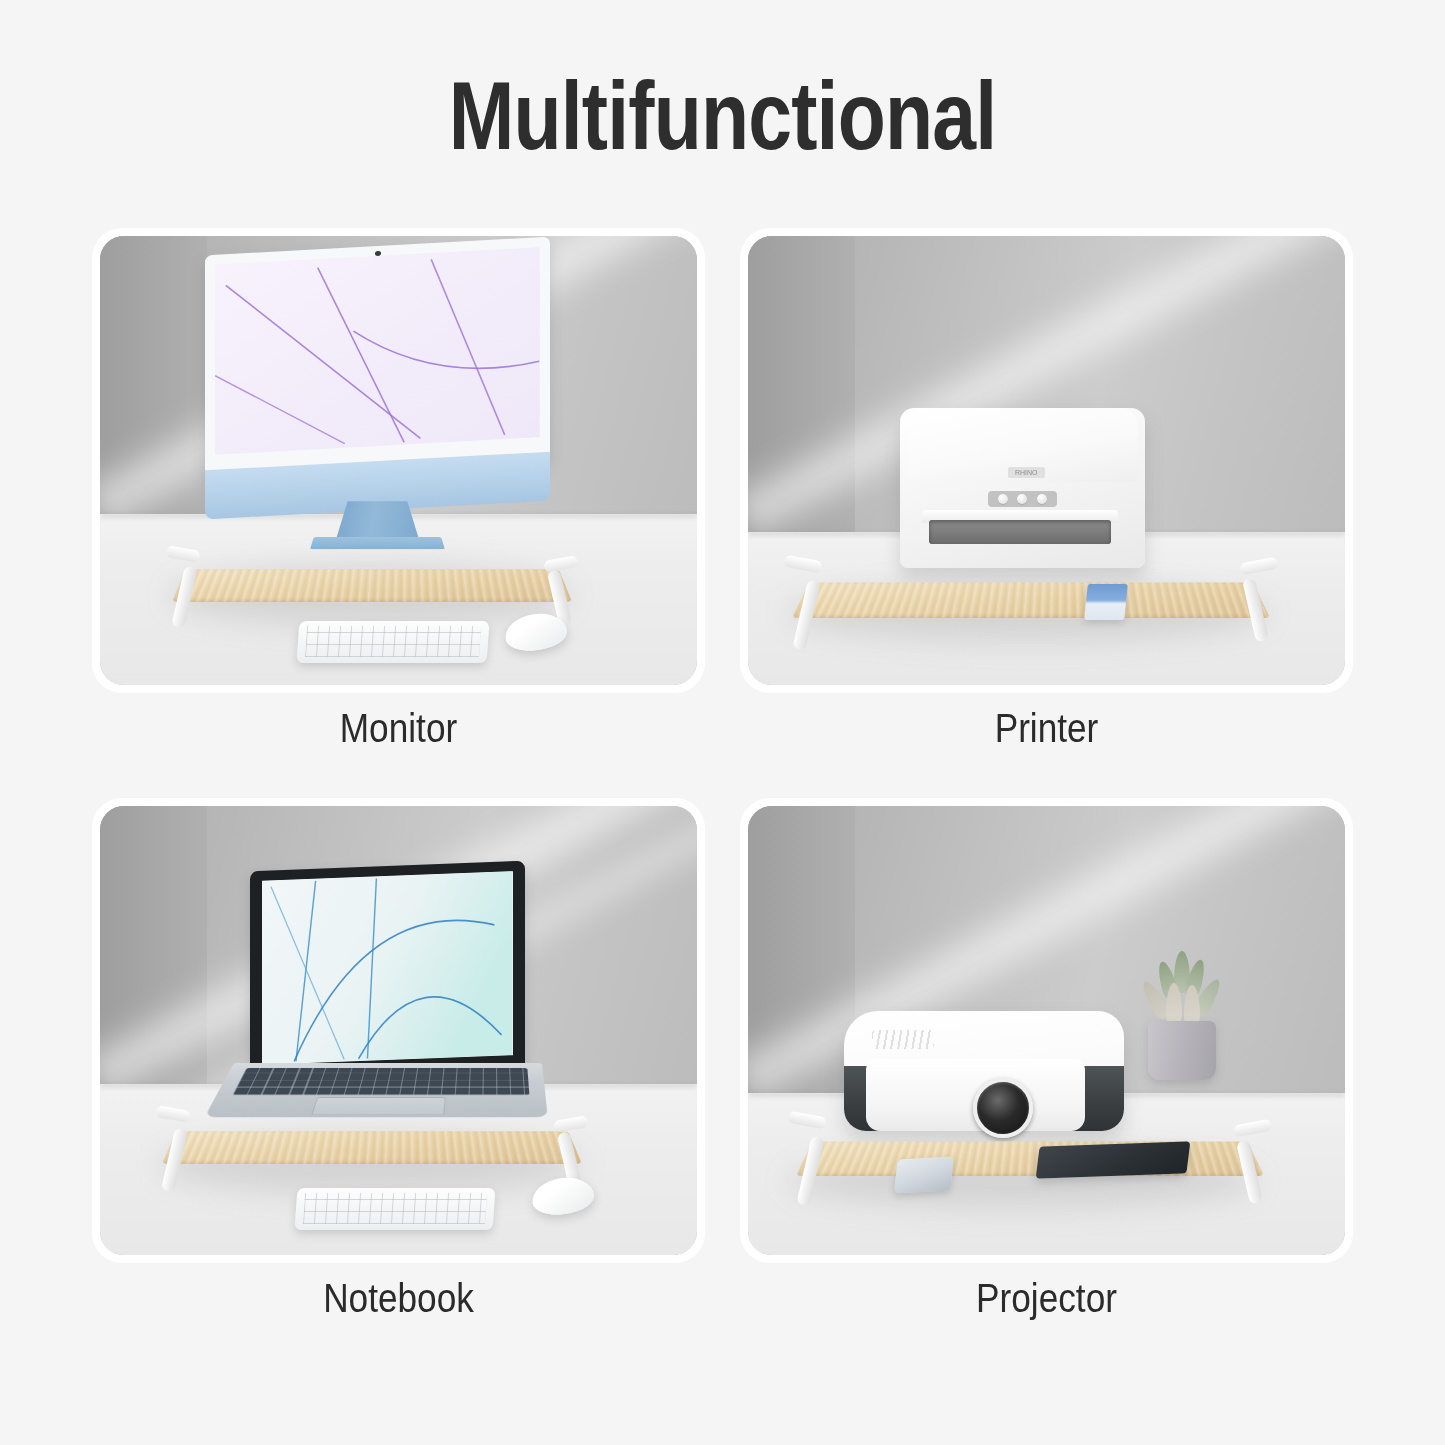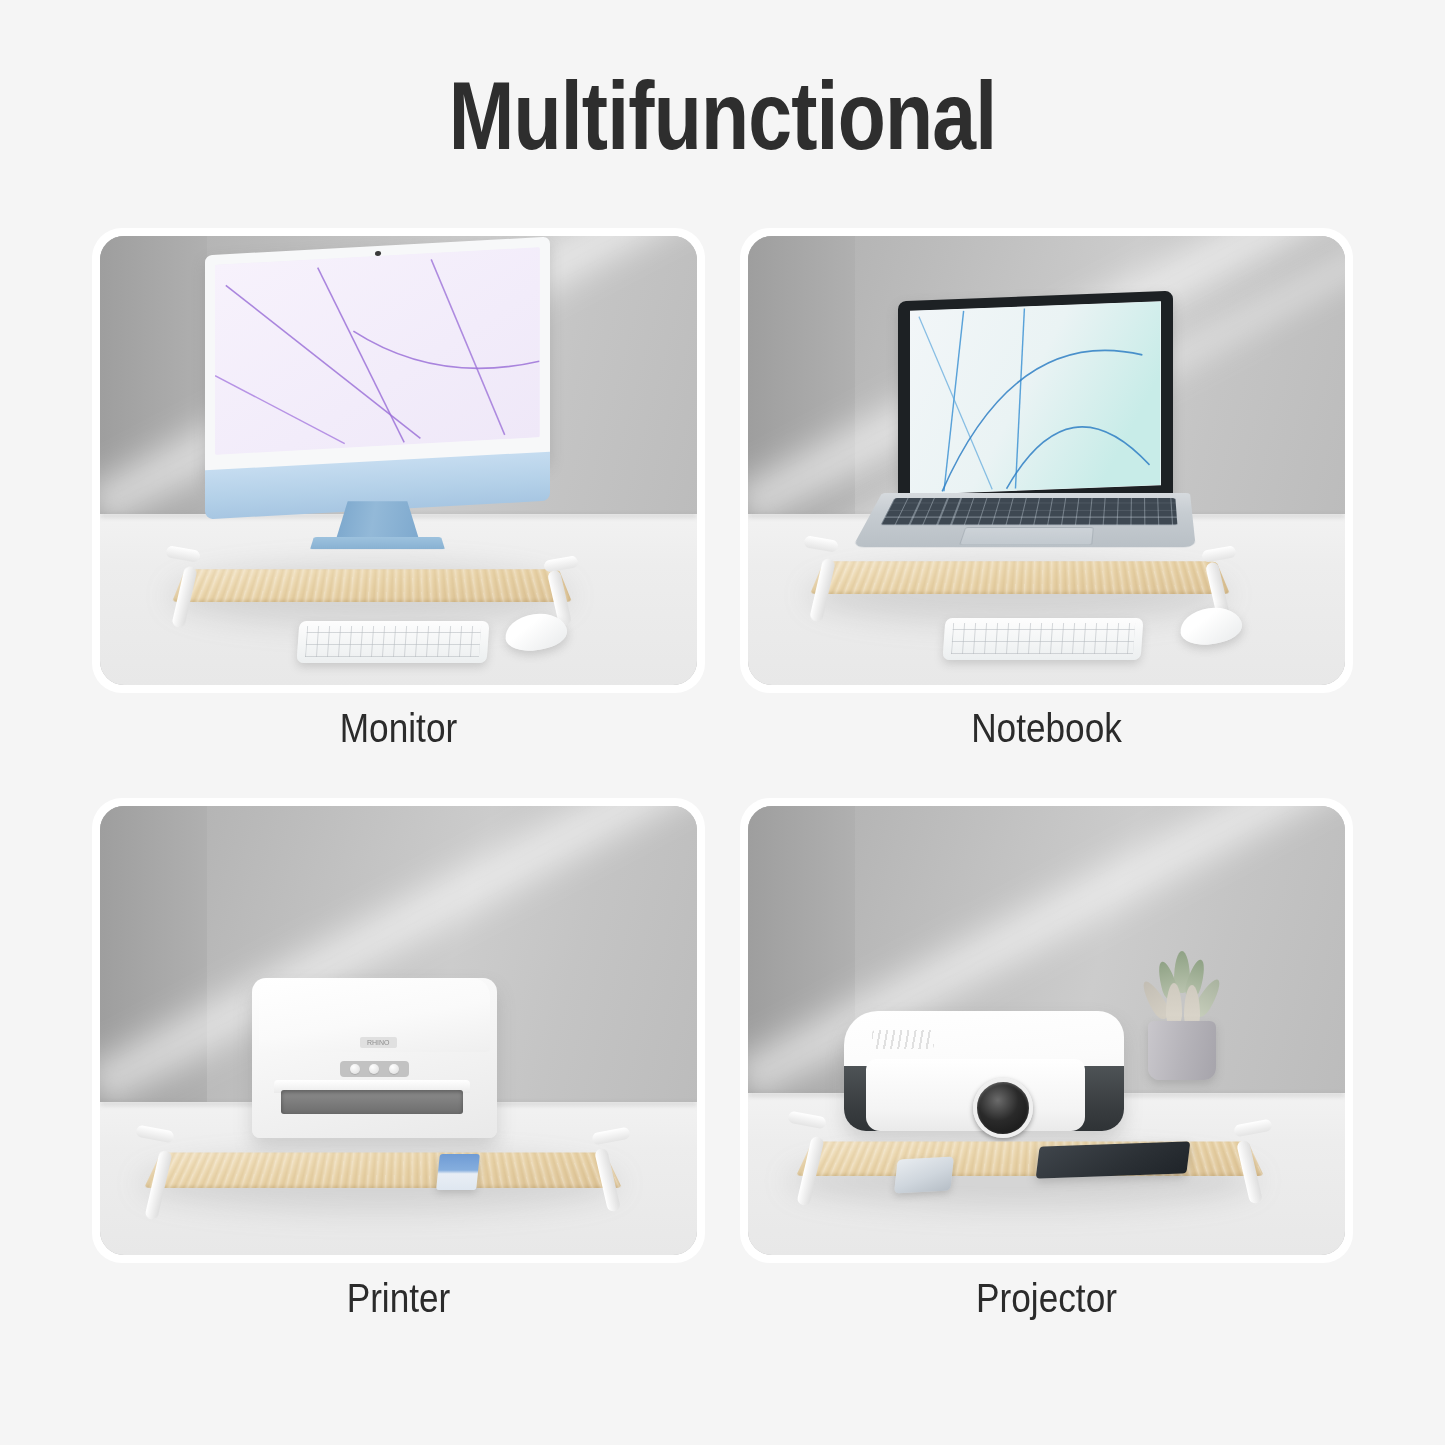--- a/index.html
+++ b/index.html
@@ -483,20 +483,60 @@
         </div>
         <div class="mouse" style="left:405px; top:378px; width:62px; height:36px; transform:rotate(-8deg);"></div>
       </div>
     </div>
     <div class="caption">Monitor</div>
   </div>
 
   <div class="cell">
     <div class="panel">
       <div class="photo">
+        <div class="wall" style="height:68%;"></div>
+        <div class="wall-left" style="height:68%;"></div>
+        <div class="light-streak s1" style="top:4%;"></div>
+        <div class="desk" style="height:34%;"></div>
+        <div class="desk-edge" style="top:66%;"></div>
+
+        <div class="desk-shadow" style="left:40px; top:350px; width:480px; height:55px;"></div>
+
+        <div class="printer" style="left:152px; top:172px; width:245px; height:160px;">
+          <div class="body"></div>
+          <div class="hood"></div>
+          <div class="badge">RHINO</div>
+          <div class="panel-strip">
+            <div class="btn"></div>
+            <div class="btn"></div>
+            <div class="btn"></div>
+          </div>
+          <div class="tray"></div>
+          <div class="slot"></div>
+        </div>
+
+        <div class="stand" style="left:44px; top:310px; width:478px; height:110px;">
+          <div class="top-board" style="height:72px;">
+            <div class="wood"></div>
+          </div>
+          <div class="rail" style="left:-8px; top:12px; width:38px; transform:rotate(11deg);"></div>
+          <div class="rail" style="right:-8px; top:14px; width:38px; transform:rotate(-11deg);"></div>
+          <div class="leg" style="left:8px; top:34px; height:70px; transform:rotate(13deg);"></div>
+          <div class="leg" style="right:8px; top:32px; height:64px; transform:rotate(-13deg);"></div>
+        </div>
+
+        <div class="stapler" style="left:338px; top:348px; width:40px; height:36px; transform:skewX(-6deg);"></div>
+      </div>
+    </div>
+    <div class="caption">Printer</div>
+  </div>
+
+  <div class="cell">
+    <div class="panel">
+      <div class="photo">
         <div class="wall"></div>
         <div class="wall-left"></div>
         <div class="light-streak s1"></div>
         <div class="light-streak s2"></div>
         <div class="desk"></div>
         <div class="desk-edge"></div>
 
         <div class="desk-shadow" style="left:60px; top:330px; width:420px; height:58px;"></div>
 
         <div class="mbp" style="left:150px; top:60px; width:275px; height:290px;">
@@ -540,60 +580,20 @@
         </div>
         <div class="mouse" style="left:432px; top:372px; width:62px; height:36px; transform:rotate(-8deg);"></div>
       </div>
     </div>
     <div class="caption">Notebook</div>
   </div>
 
   <div class="cell">
     <div class="panel">
       <div class="photo">
-        <div class="wall" style="height:68%;"></div>
-        <div class="wall-left" style="height:68%;"></div>
-        <div class="light-streak s1" style="top:4%;"></div>
-        <div class="desk" style="height:34%;"></div>
-        <div class="desk-edge" style="top:66%;"></div>
-
-        <div class="desk-shadow" style="left:40px; top:350px; width:480px; height:55px;"></div>
-
-        <div class="printer" style="left:152px; top:172px; width:245px; height:160px;">
-          <div class="body"></div>
-          <div class="hood"></div>
-          <div class="badge">RHINO</div>
-          <div class="panel-strip">
-            <div class="btn"></div>
-            <div class="btn"></div>
-            <div class="btn"></div>
-          </div>
-          <div class="tray"></div>
-          <div class="slot"></div>
-        </div>
-
-        <div class="stand" style="left:44px; top:310px; width:478px; height:110px;">
-          <div class="top-board" style="height:72px;">
-            <div class="wood"></div>
-          </div>
-          <div class="rail" style="left:-8px; top:12px; width:38px; transform:rotate(11deg);"></div>
-          <div class="rail" style="right:-8px; top:14px; width:38px; transform:rotate(-11deg);"></div>
-          <div class="leg" style="left:8px; top:34px; height:70px; transform:rotate(13deg);"></div>
-          <div class="leg" style="right:8px; top:32px; height:64px; transform:rotate(-13deg);"></div>
-        </div>
-
-        <div class="stapler" style="left:338px; top:348px; width:40px; height:36px; transform:skewX(-6deg);"></div>
-      </div>
-    </div>
-    <div class="caption">Printer</div>
-  </div>
-
-  <div class="cell">
-    <div class="panel">
-      <div class="photo">
         <div class="wall" style="height:66%;"></div>
         <div class="wall-left" style="height:66%;"></div>
         <div class="light-streak s1" style="top:3%;"></div>
         <div class="desk" style="height:36%;"></div>
         <div class="desk-edge" style="top:64%;"></div>
 
         <div class="desk-shadow" style="left:40px; top:348px; width:470px; height:54px;"></div>
 
         <div class="projector" style="left:96px; top:205px; width:280px; height:120px;">
           <div class="shell"></div>

